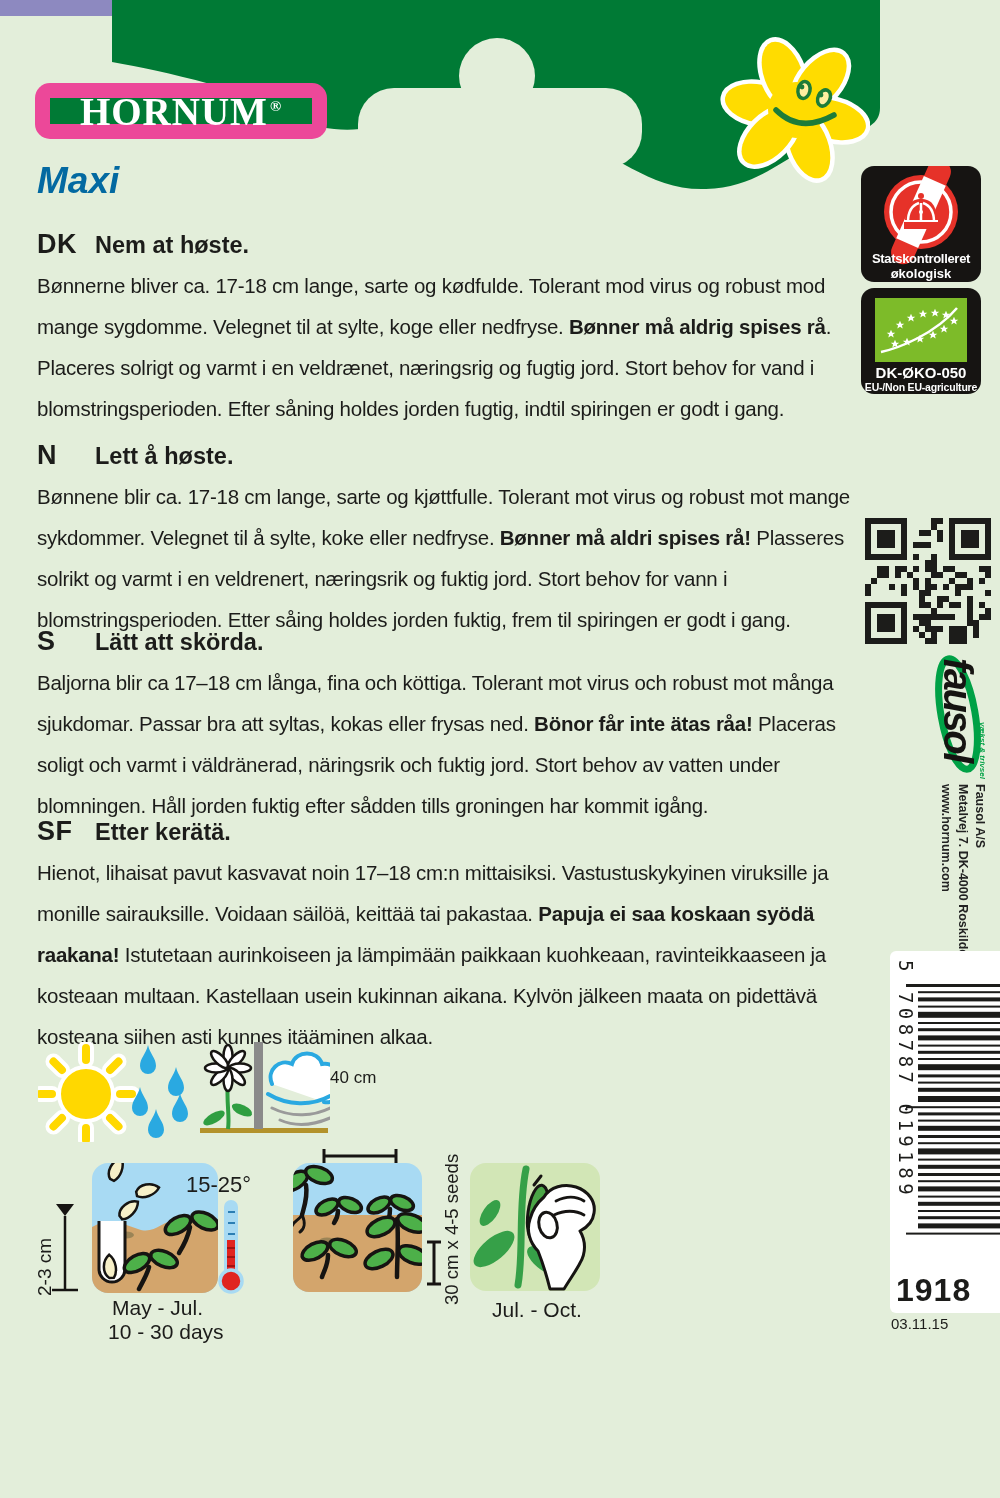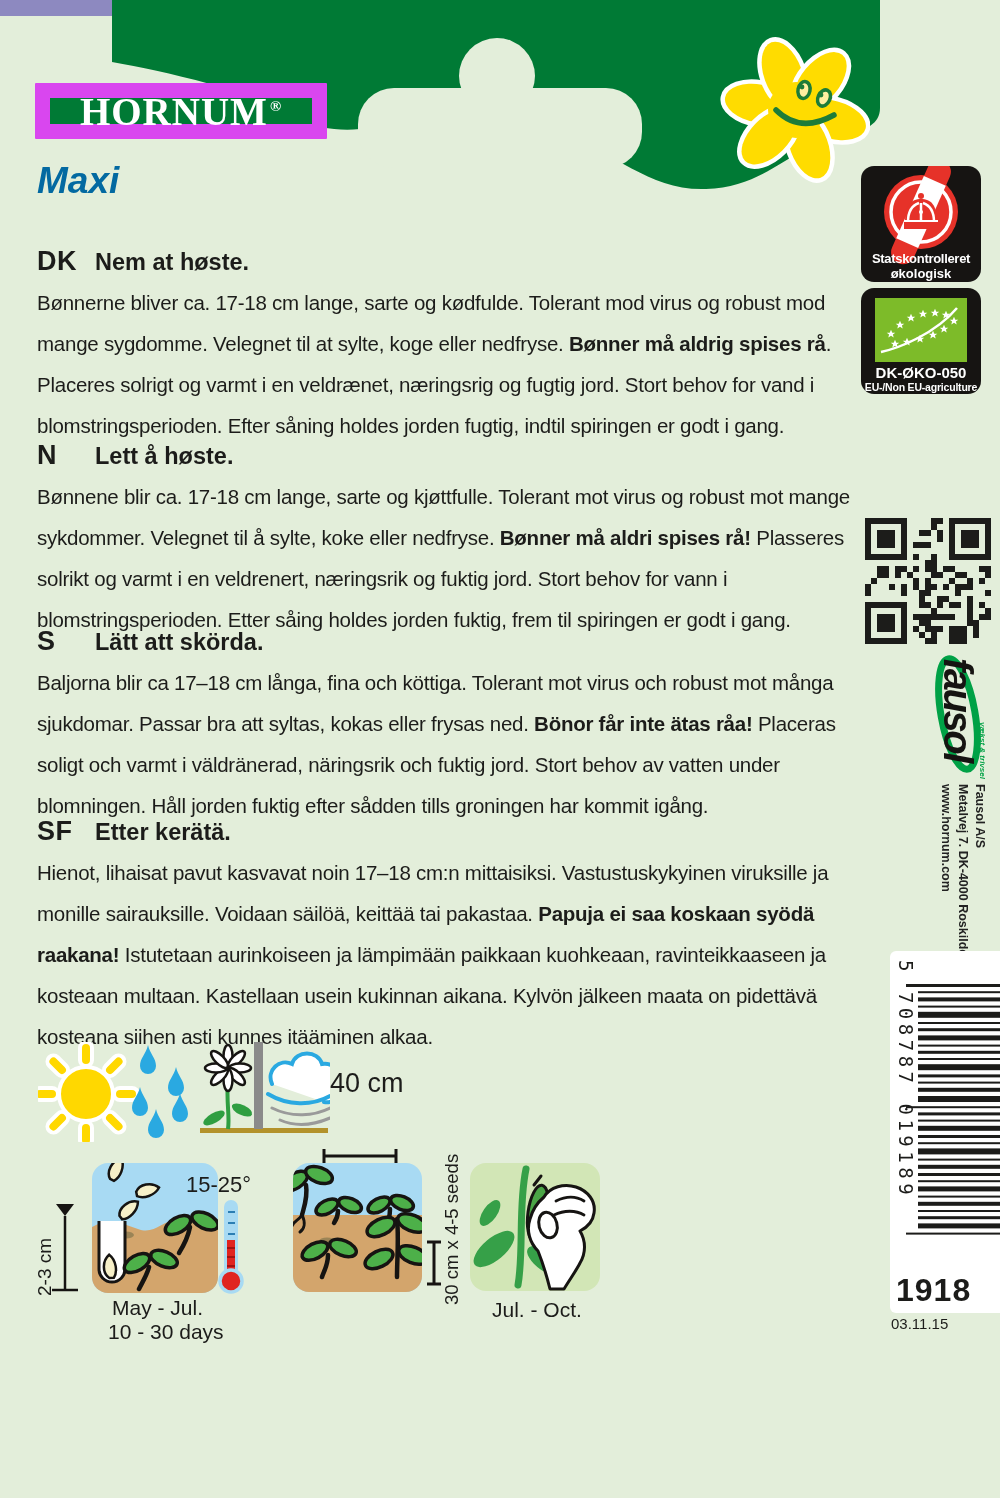--- a/index.html
+++ b/index.html
@@ -2,21 +2,21 @@
 <html><head>
 <meta charset="utf-8">
 <style>
   html,body{margin:0;padding:0}
   .canvas{position:relative;width:1000px;height:1498px;background:#e3eeda;
           font-family:"Liberation Sans",sans-serif;color:#1c1c1a;overflow:hidden}
   .abs{position:absolute}
   svg{display:block}
   
   .hornum-box{position:absolute;left:35px;top:83px;width:292px;height:56px;
-              background:#d946ef;border-radius:1px;padding:15px;box-sizing:border-box}
+              background:#ec4899;border-radius:15px;padding:15px;box-sizing:border-box}
   .hornum-green{width:100%;height:100%;background:#007a35;display:flex;align-items:center;justify-content:center}
   .hornum-text{font-family:"Liberation Serif",serif;font-weight:bold;color:#fff;
                font-size:39px;letter-spacing:1px;line-height:1}
   .hornum-reg{font-size:15px;vertical-align:super;margin-left:2px}
   .variety{position:absolute;left:37px;top:160px;font-size:37px;font-weight:bold;
            font-style:italic;color:#0369a1;letter-spacing:0}
   
   .sec{position:absolute;left:37px;width:830px}
   .sec-head{display:flex;align-items:baseline;margin:0 0 5px 0}
   .sec-code{font-weight:bold;font-size:27px;min-width:58px;letter-spacing:.5px}
@@ -88,21 +88,21 @@
   </svg>
 
   <div class="hornum-box">
     <div class="hornum-green">
       <span class="hornum-text"><span>HORNUM</span><sup class="hornum-reg">®</sup></span>
     </div>
   </div>
 
   <div class="variety">Maxi</div>
 
-  <div class="sec" style="top:246px">
+  <div class="sec" style="top:229px">
     <div class="sec-head">
       <span class="sec-code">DK</span>
       <span class="sec-title">Nem at høste.</span>
     </div>
     <p class="sec-body"><span>Bønnerne bliver ca. 17-18 cm lange, sarte og kødfulde. Tolerant mod virus og robust mod mange sygdomme. Velegnet til at sylte, koge eller nedfryse. </span><b>Bønner må aldrig spises rå</b><span>. Placeres solrigt og varmt i en veldrænet, næringsrig og fugtig jord. Stort behov for vand i blomstringsperioden. Efter såning holdes jorden fugtig, indtil spiringen er godt i gang.</span></p>
   </div>
 
   <div class="sec" style="top:440px">
     <div class="sec-head">
       <span class="sec-code">N</span>
@@ -492,21 +492,21 @@
     <rect x="12" y="44" width="8" height="34" fill="#e02421"></rect>
     <line x1="12" y1="52" x2="20" y2="52" stroke="#a31212" stroke-width="2"></line>
     <line x1="12" y1="61" x2="20" y2="61" stroke="#a31212" stroke-width="2"></line>
     <line x1="12" y1="70" x2="20" y2="70" stroke="#a31212" stroke-width="2"></line>
     <circle cx="16" cy="85" r="11" fill="#e02421" stroke="#a8daf3" stroke-width="3.5"></circle>
   </svg>
 
   <div class="abs small-label" style="left:112px;top:1296px">May - Jul.</div>
   <div class="abs small-label" style="left:108px;top:1320px">10 - 30 days</div>
 
-  <div class="abs small-label" style="left:330px;top:1068px;font-size:27px">40 cm</div>
+  <div class="abs small-label" style="left:330px;top:1068px;font-size:17px">40 cm</div>
   <svg class="abs" style="left:320px;top:1148px" width="80" height="16" viewBox="0 0 80 16">
     <line x1="4" y1="8" x2="76" y2="8" stroke="#161412" stroke-width="3"></line>
     <line x1="4" y1="1" x2="4" y2="15" stroke="#161412" stroke-width="3"></line>
     <line x1="76" y1="1" x2="76" y2="15" stroke="#161412" stroke-width="3"></line>
   </svg>
   <svg class="abs" style="left:293px;top:1163px" width="129" height="129" viewBox="0 0 129 129">
     <defs>
         <clipPath id="clip-p2">
           <rect x="0" y="0" width="129" height="129" rx="16"></rect>
         </clipPath>

